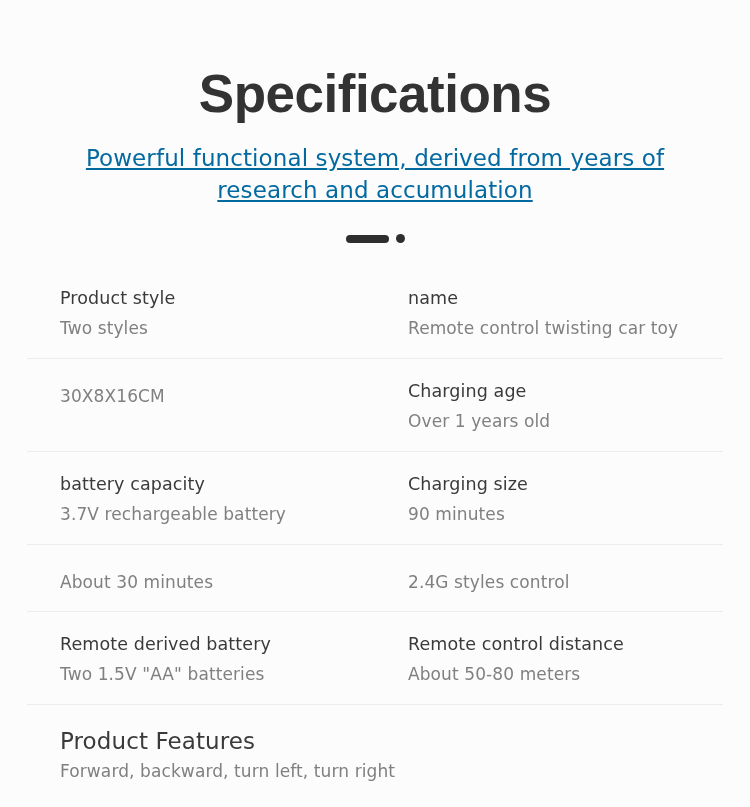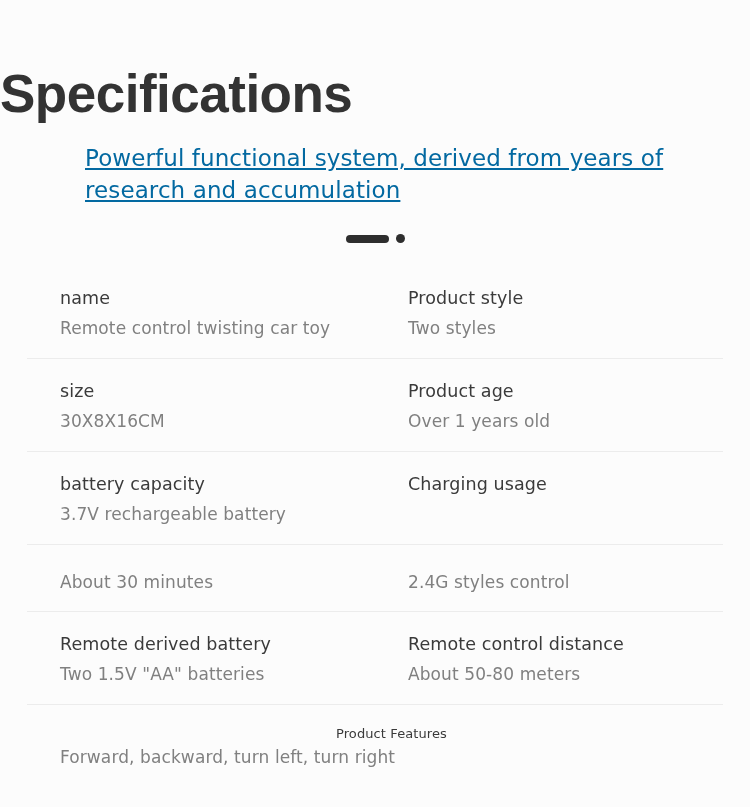--- a/index.html
+++ b/index.html
@@ -18,20 +18,21 @@
     width: 750px;
     height: 807px;
     box-sizing: border-box;
     background: #fcfcfc;
     position: relative;
   }
 
   
   .header {
     padding-top: 66px;
+    text-align: center;
   }
   .page-title {
     font-family: "Liberation Sans", "DejaVu Sans", sans-serif;
     font-size: 53px;
     font-weight: bold;
     color: #333333;
     letter-spacing: -0.5px;
     line-height: 1.05;
     margin: 0;
   }
@@ -101,25 +102,24 @@
     margin-top: 5px;
     letter-spacing: 0.1px;
   }
 
   
   .features {
     border-top: 1px solid #ececec;
     padding: 20px 0 0 33px;
   }
   .features-title {
-    font-size: 13px;
+    font-size: 23px;
     color: #3a3a3a;
     line-height: 1.45;
     letter-spacing: 0.1px;
-    text-align: center;
   }
   .features-body {
     margin-top: 0;
   }
   .features-line {
     font-size: 17px;
     color: #808080;
     line-height: 1.55;
     letter-spacing: 0.1px;
   }
@@ -136,47 +136,47 @@
 
   <div class="ornament">
     <span class="ornament-bar"></span>
     <span class="ornament-dot"></span>
   </div>
 
   <div class="spec-table">
 
     <div class="spec-row">
       <div class="spec-cell">
+        <div class="spec-label">Product style</div>
+        <div class="spec-value">Two styles</div>
+      </div>
+      <div class="spec-cell">
         <div class="spec-label">name</div>
         <div class="spec-value">Remote control twisting car toy</div>
       </div>
-      <div class="spec-cell">
-        <div class="spec-label">Product style</div>
-        <div class="spec-value">Two styles</div>
-      </div>
-    </div>
-
-    <div class="spec-row">
-      <div class="spec-cell">
-        <div class="spec-label">size</div>
+    </div>
+
+    <div class="spec-row">
+      <div class="spec-cell">
         <div class="spec-value">30X8X16CM</div>
       </div>
       <div class="spec-cell">
-        <div class="spec-label">Product age</div>
+        <div class="spec-label">Charging age</div>
         <div class="spec-value">Over 1 years old</div>
       </div>
     </div>
 
     <div class="spec-row">
       <div class="spec-cell">
         <div class="spec-label">battery capacity</div>
         <div class="spec-value">3.7V rechargeable battery</div>
       </div>
       <div class="spec-cell">
-        <div class="spec-label">Charging usage</div>
+        <div class="spec-label">Charging size</div>
+        <div class="spec-value">90 minutes</div>
       </div>
     </div>
 
     <div class="spec-row">
       <div class="spec-cell">
         <div class="spec-value">About 30 minutes</div>
       </div>
       <div class="spec-cell">
         <div class="spec-value">2.4G styles control</div>
       </div>

